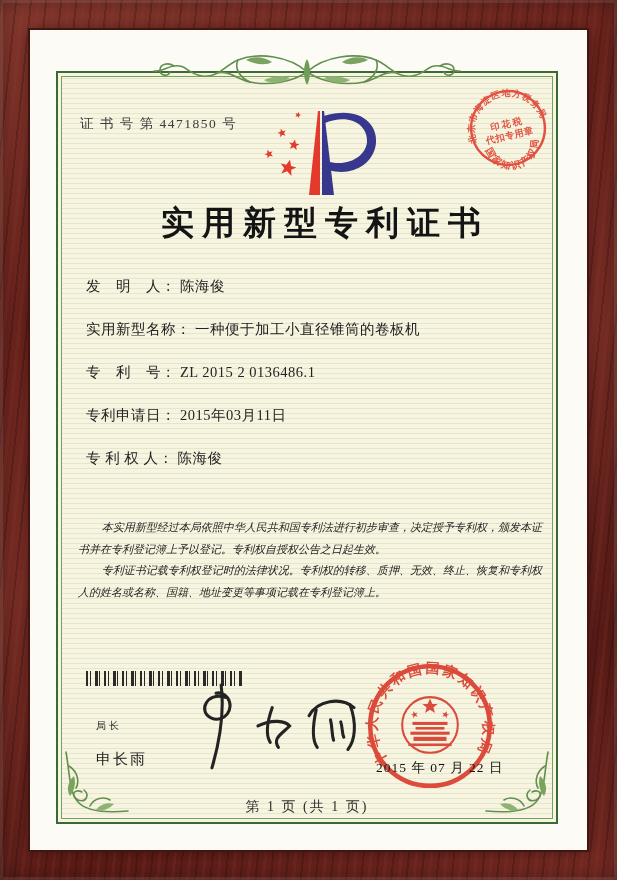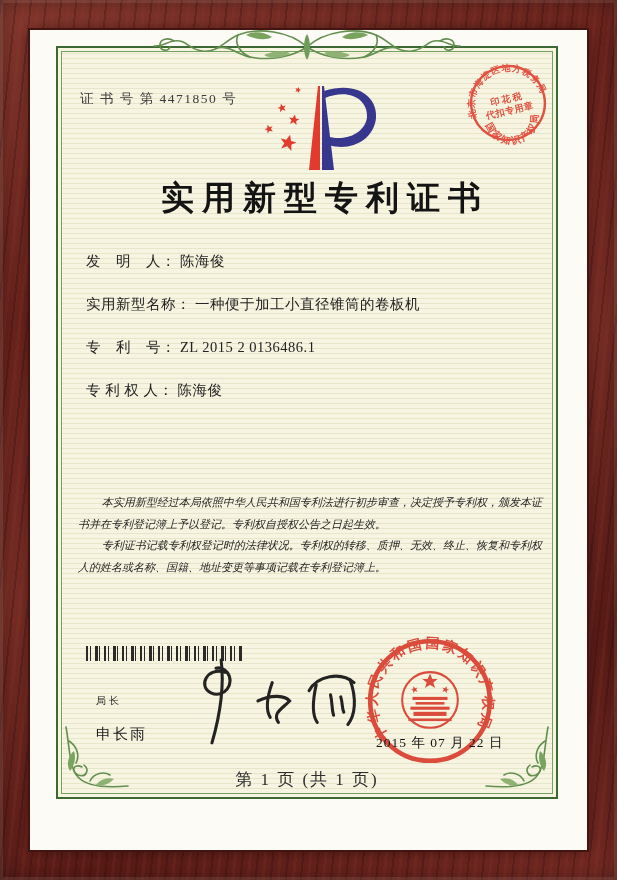--- a/index.html
+++ b/index.html
@@ -16,21 +16,21 @@
     box-shadow: inset 0 0 0 3px rgba(255,235,220,.10), inset 0 0 24px rgba(0,0,0,.45);
   }
 
   .paper {
     position: absolute; left: 30px; top: 30px; right: 30px; bottom: 30px;
     background: #fcfbf6;
     box-shadow: 0 0 0 2px #431410, 0 0 16px rgba(0,0,0,.5);
   }
 
   .cert {
-    position: absolute; left: 26px; top: 16px; width: 502px; height: 753px;
+    position: absolute; left: 26px; top: 41px; width: 502px; height: 753px;
     border: 2px solid #3c6a34;
     background-color: #f7f4e1;
     background-image: repeating-linear-gradient(180deg, rgba(167,178,120,.22) 0 1px, rgba(0,0,0,0) 1px 5px);
     box-shadow: inset 0 0 0 3px #f7f4e1, inset 0 0 0 4px #74a160;
   }
 
   .ornament-top { position:absolute; left:50%; top:-21px; transform:translateX(-50%); width:330px; height:40px; }
   .corner { position:absolute; width:72px; height:72px; bottom:2px; }
   .corner-left { left:2px; }
   .corner-right { right:2px; transform: scaleX(-1); }
@@ -75,21 +75,21 @@
   .signature { position:absolute; left:128px; top:608px; width:195px; height:92px; }
 
   .seal { position:absolute; left:305px; top:586px; width:134px; height:134px; }
   .seal-date {
     position:absolute; left:318px; top:686px; z-index:5;
     font-size:13.5px; color:#141414; letter-spacing:1px; white-space:nowrap;
   }
 
   .page-footer {
     position:absolute; left:0; bottom:6px; width:100%;
-    text-align:center; font-size:17px; color:#2e2e2e; letter-spacing:2px;
+    text-align:center; font-size:14px; color:#2e2e2e; letter-spacing:2px;
   }
 
   .seal-text { font-family:"Liberation Serif","DejaVu Serif",serif; font-weight:700; }
 </style>
 </head>
 <body>
 
 <div class="scene">
   <div class="paper">
     <div class="cert">
@@ -167,20 +167,23 @@
 
       <div class="fields">
         <div class="field-row">
           <span class="flabel">发　明　人：</span><span class="fvalue">陈海俊</span>
         </div>
         <div class="field-row">
           <span class="flabel">实用新型名称：</span><span class="fvalue">一种便于加工小直径锥筒的卷板机</span>
         </div>
         <div class="field-row">
           <span class="flabel">专　利　号：</span><span class="fvalue">ZL 2015 2 0136486.1</span>
+        </div>
+        <div class="field-row">
+          <span class="flabel">专利申请日：</span><span class="fvalue">2015年03月11日</span>
         </div>
         <div class="field-row">
           <span class="flabel">专 利 权 人：</span><span class="fvalue">陈海俊</span>
         </div>
       </div>
 
       <div class="legal">
         <p>本实用新型经过本局依照中华人民共和国专利法进行初步审查，决定授予专利权，颁发本证书并在专利登记簿上予以登记。专利权自授权公告之日起生效。</p>
         <p>专利证书记载专利权登记时的法律状况。专利权的转移、质押、无效、终止、恢复和专利权人的姓名或名称、国籍、地址变更等事项记载在专利登记簿上。</p>
       </div>

